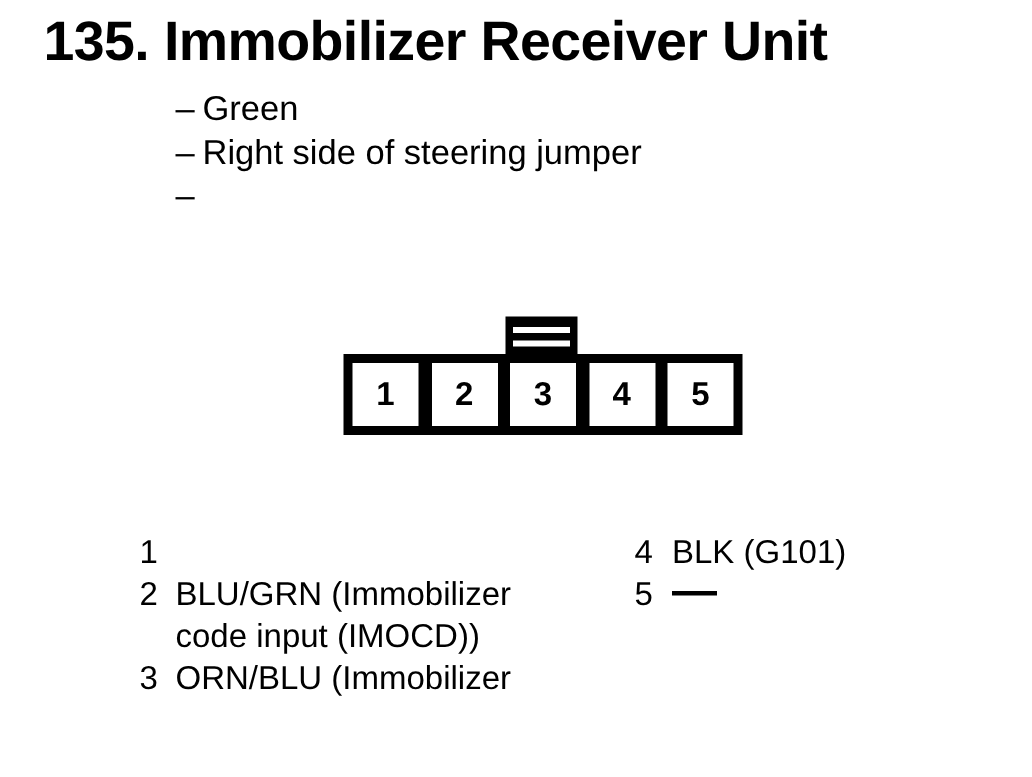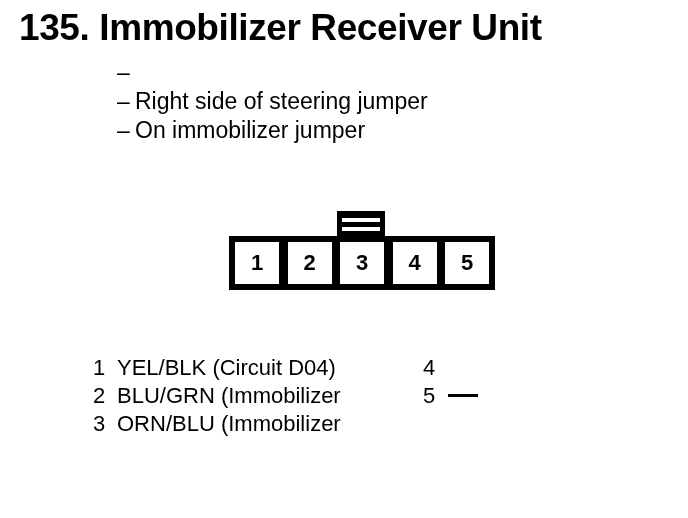--- a/index.html
+++ b/index.html
@@ -12,21 +12,21 @@
     background: #ffffff;
     font-family: "Liberation Sans", sans-serif;
     color: #000000;
     position: relative;
     overflow: hidden;
   }
 
   
   #title {
     position: absolute;
-    left: 19px;
+    left: 29px;
     top: 6px;
     font-size: 37px;
     font-weight: bold;
     letter-spacing: -0.4px;
     white-space: nowrap;
     line-height: 44px;
   }
 
   
   #bullets {
@@ -135,28 +135,28 @@
   }
 </style>
 </head>
 <body>
 
 <div id="title">135. Immobilizer Receiver Unit</div>
 
 <div id="bullets">
   <div class="bullet-row">
     <span class="bullet-dash">–</span>
+    <span class="bullet-text">Green</span>
   </div>
   <div class="bullet-row">
     <span class="bullet-dash">–</span>
     <span class="bullet-text">Right side of steering jumper</span>
   </div>
   <div class="bullet-row">
     <span class="bullet-dash">–</span>
-    <span class="bullet-text">On immobilizer jumper</span>
   </div>
 </div>
 
 <div id="connector">
 
   <div id="connector-tab">
     <div class="tab-slot" id="tab-slot-1"></div>
     <div class="tab-slot" id="tab-slot-2"></div>
   </div>
 
@@ -168,45 +168,49 @@
     <div class="pin-cell">5</div>
   </div>
 
 </div>
 
 <div class="legend-col" id="legend-left">
 
   <div class="legend-entry">
     <div class="legend-line">
       <span class="legend-num">1</span>
-      <span class="legend-text">YEL/BLK (Circuit D04)</span>
     </div>
   </div>
 
   <div class="legend-entry">
     <div class="legend-line">
       <span class="legend-num">2</span>
       <span class="legend-text">BLU/GRN (Immobilizer</span>
     </div>
+    <div class="legend-line legend-cont">
+      <span class="legend-num">2</span>
+      <span class="legend-text">code input (IMOCD))</span>
+    </div>
   </div>
 
   <div class="legend-entry">
     <div class="legend-line">
       <span class="legend-num">3</span>
       <span class="legend-text">ORN/BLU (Immobilizer</span>
     </div>
   </div>
 
 </div>
 
 <div class="legend-col" id="legend-right">
 
   <div class="legend-entry">
     <div class="legend-line">
       <span class="legend-num">4</span>
+      <span class="legend-text">BLK (G101)</span>
     </div>
   </div>
 
   <div class="legend-entry">
     <div class="legend-line">
       <span class="legend-num">5</span>
       <span class="legend-text">
         <span class="legend-blank"></span>
       </span>
     </div>

